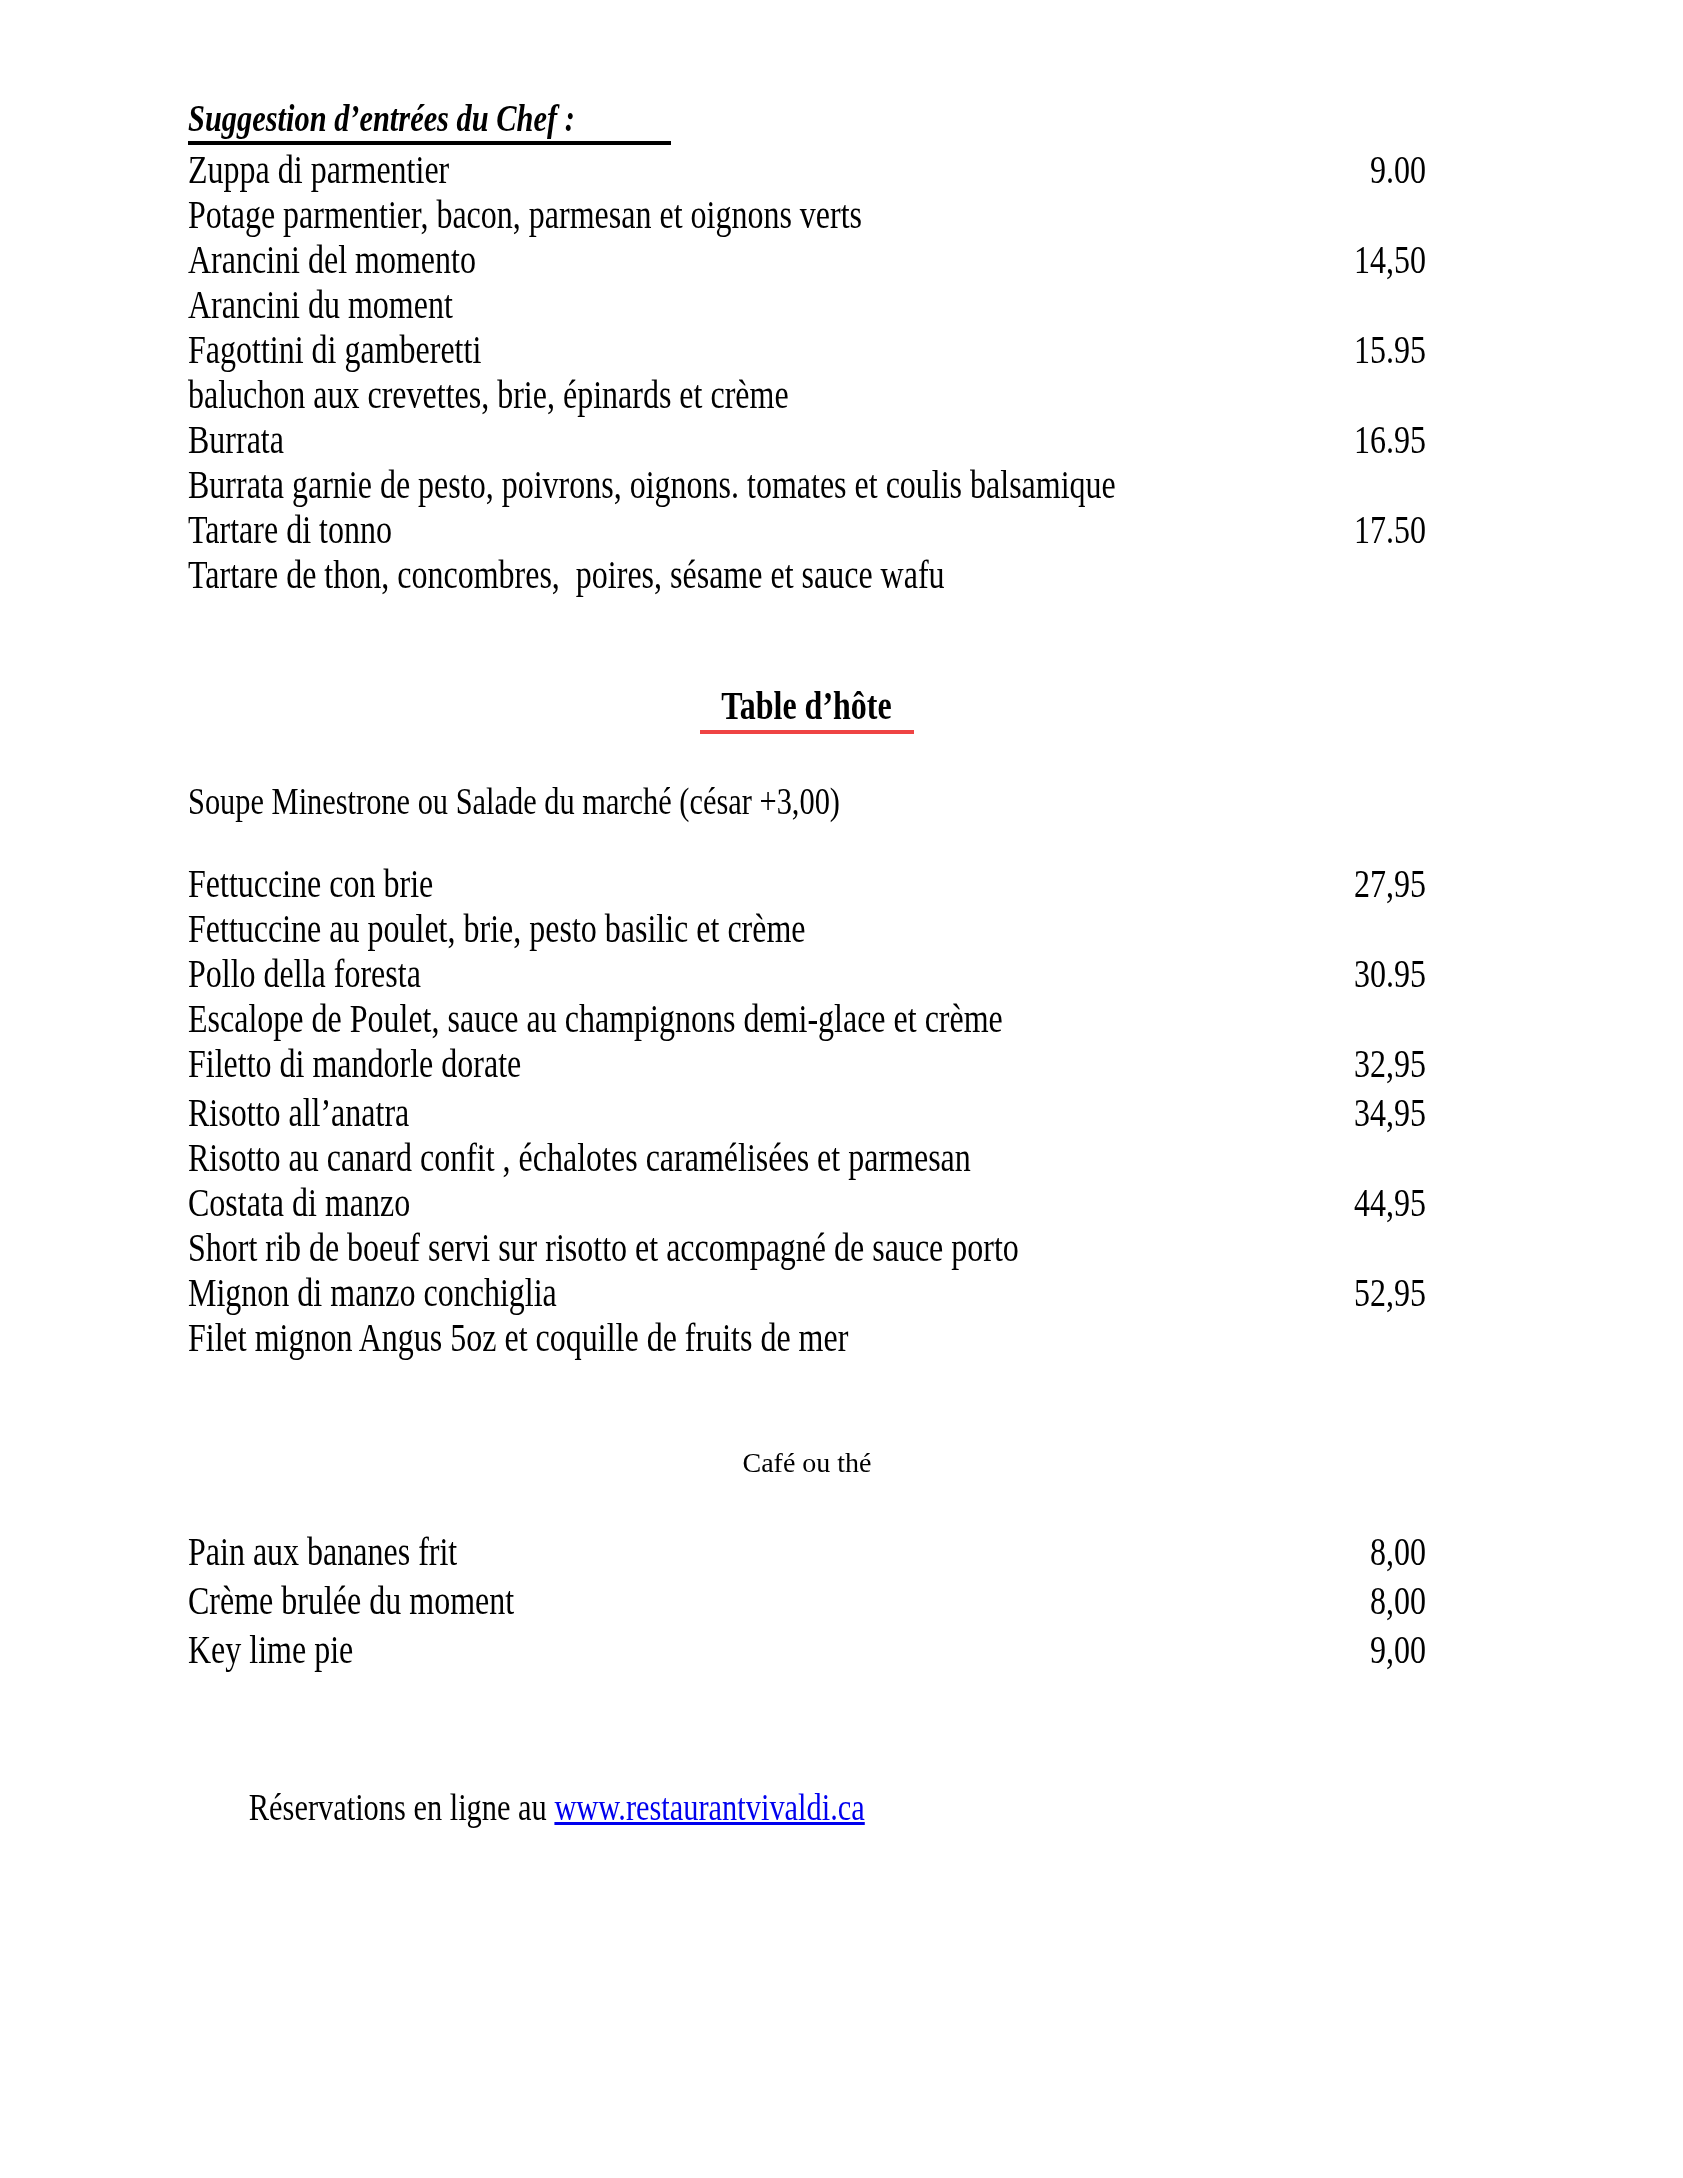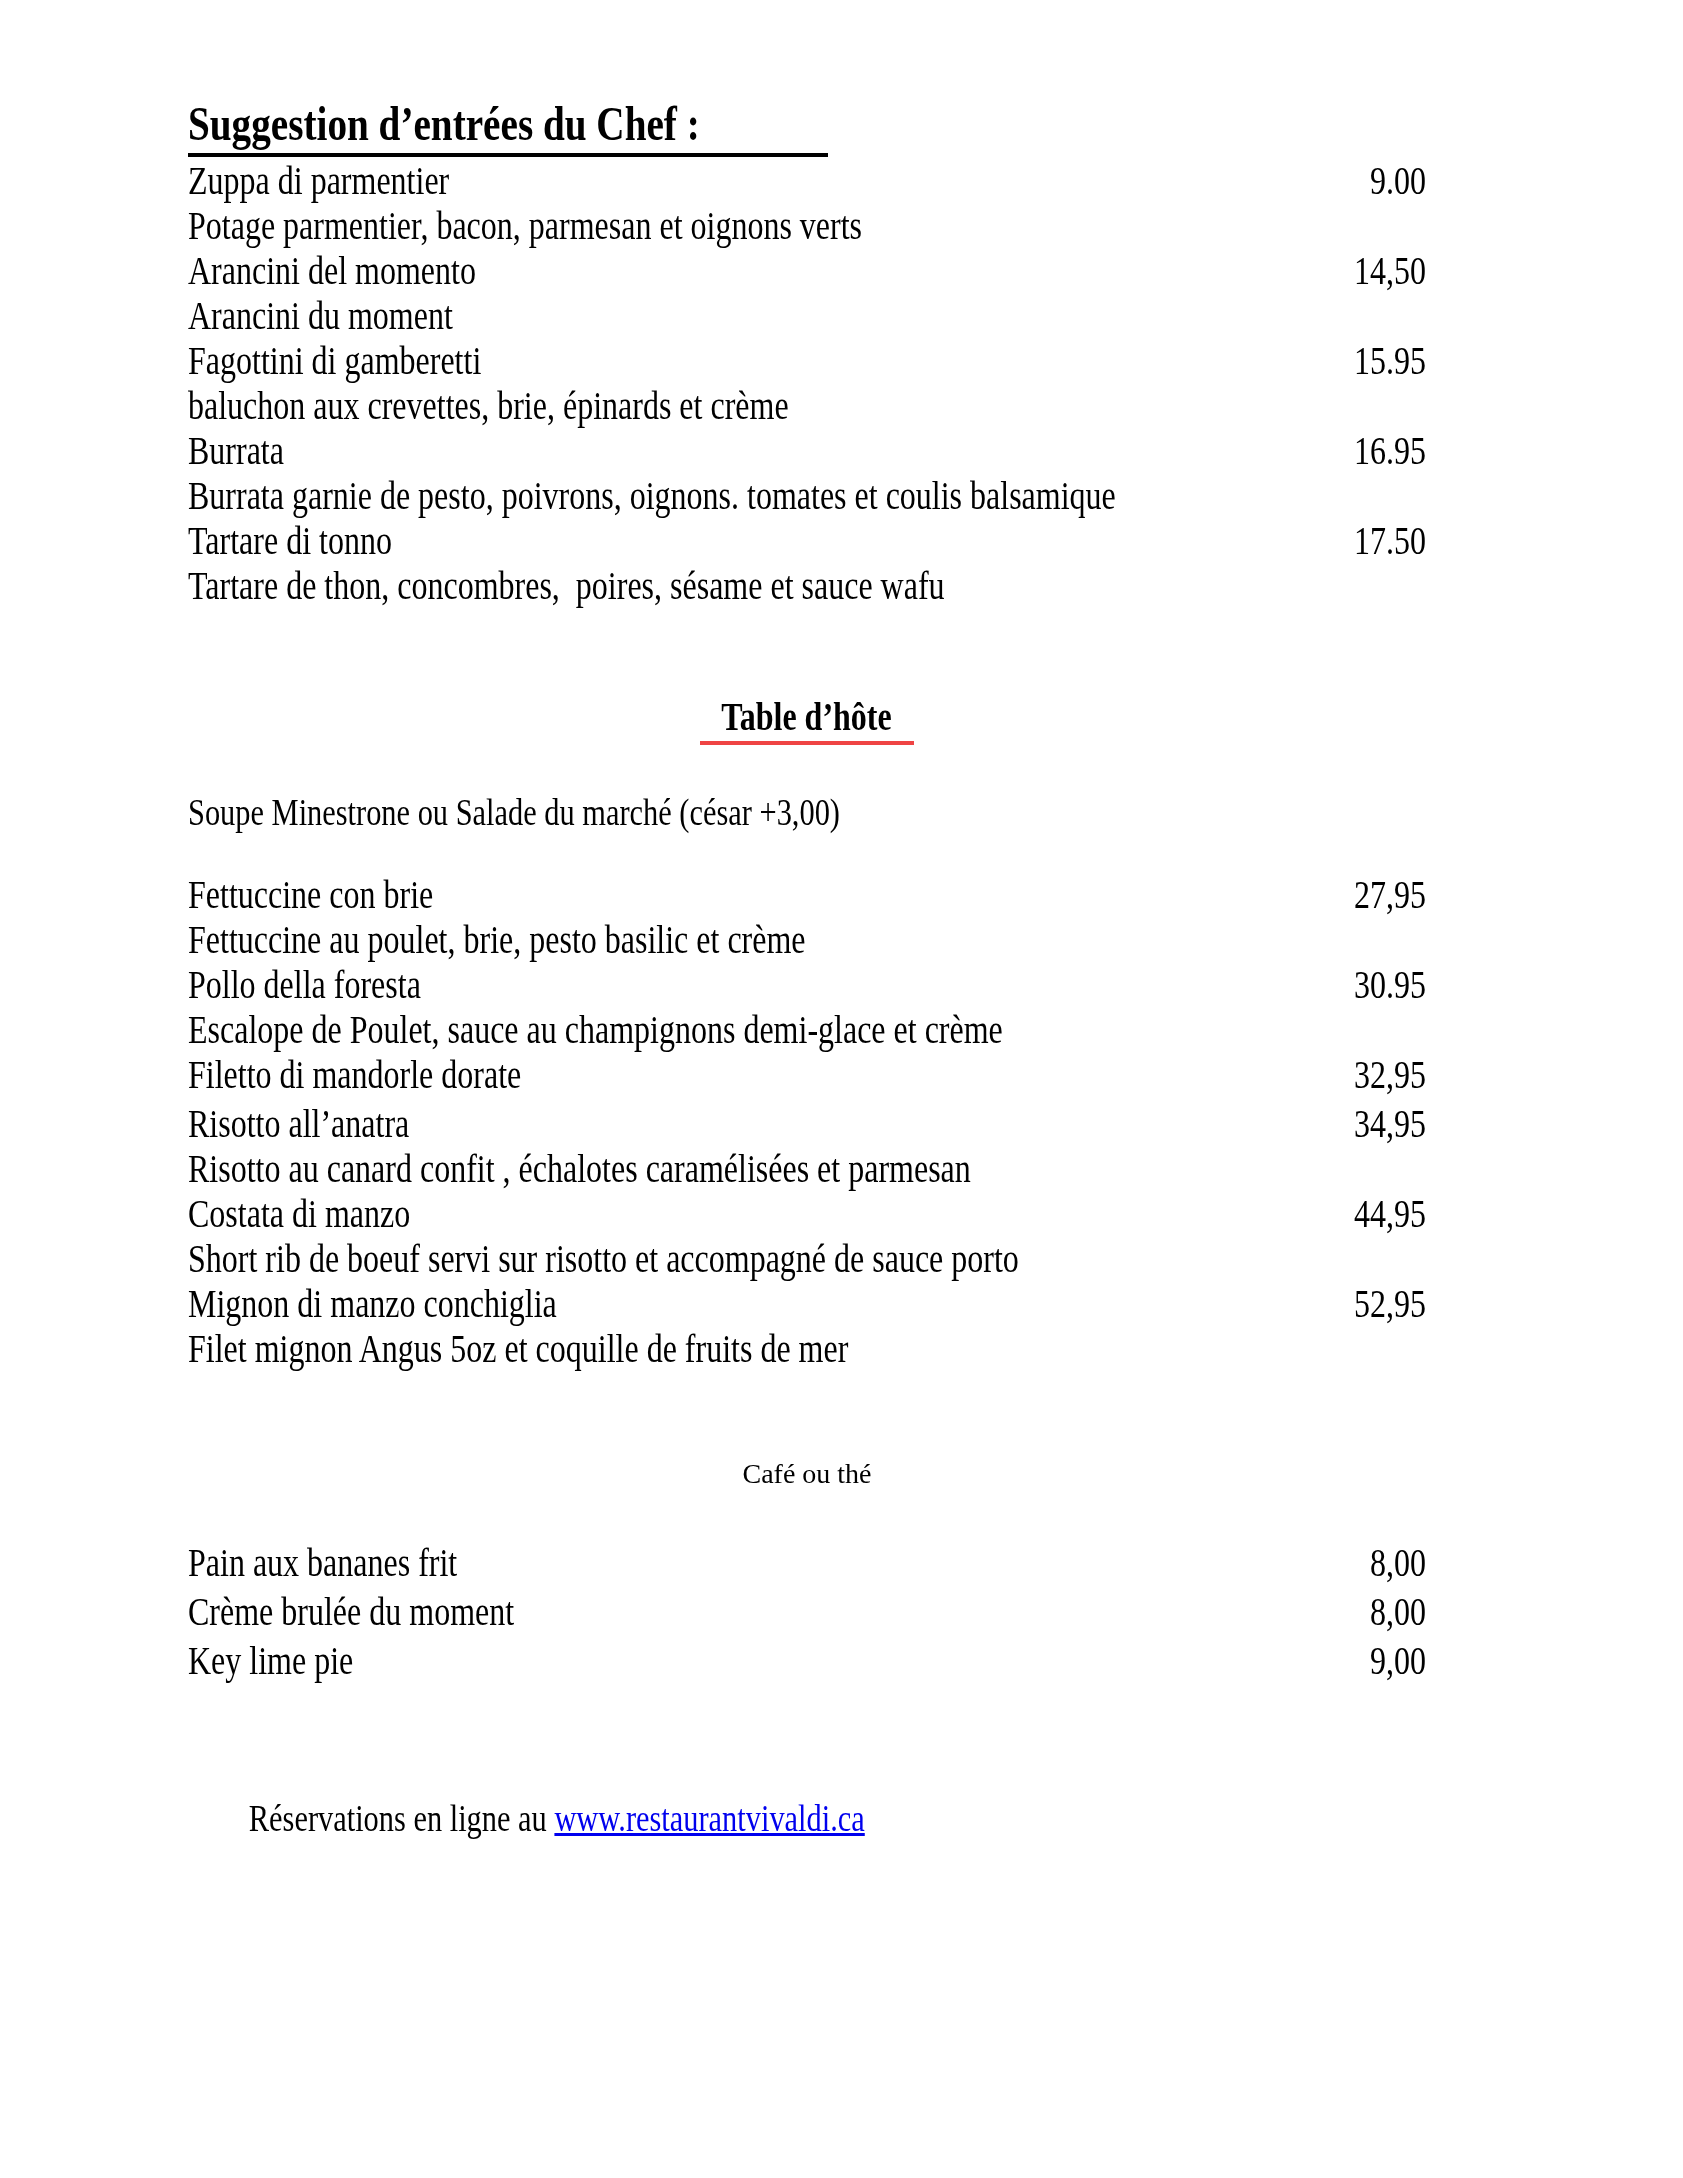--- a/index.html
+++ b/index.html
@@ -43,25 +43,26 @@
 
   .content {
     position: absolute;
     left: 188px;
     top: 0;
     width: 1238px;
   }
 
   
   .section-heading {
-    font-size: 49px;
+    font-size: 38px;
     font-weight: bold;
     line-height: 1.0;
     margin: 0;
     padding: 0;
+    font-style: italic;
   }
   .section-heading .u {
     border-bottom: 4px solid #000;
     padding-bottom: 2px;
   }
 
   
   .center-heading {
     text-align: center;
     font-size: 40px;

